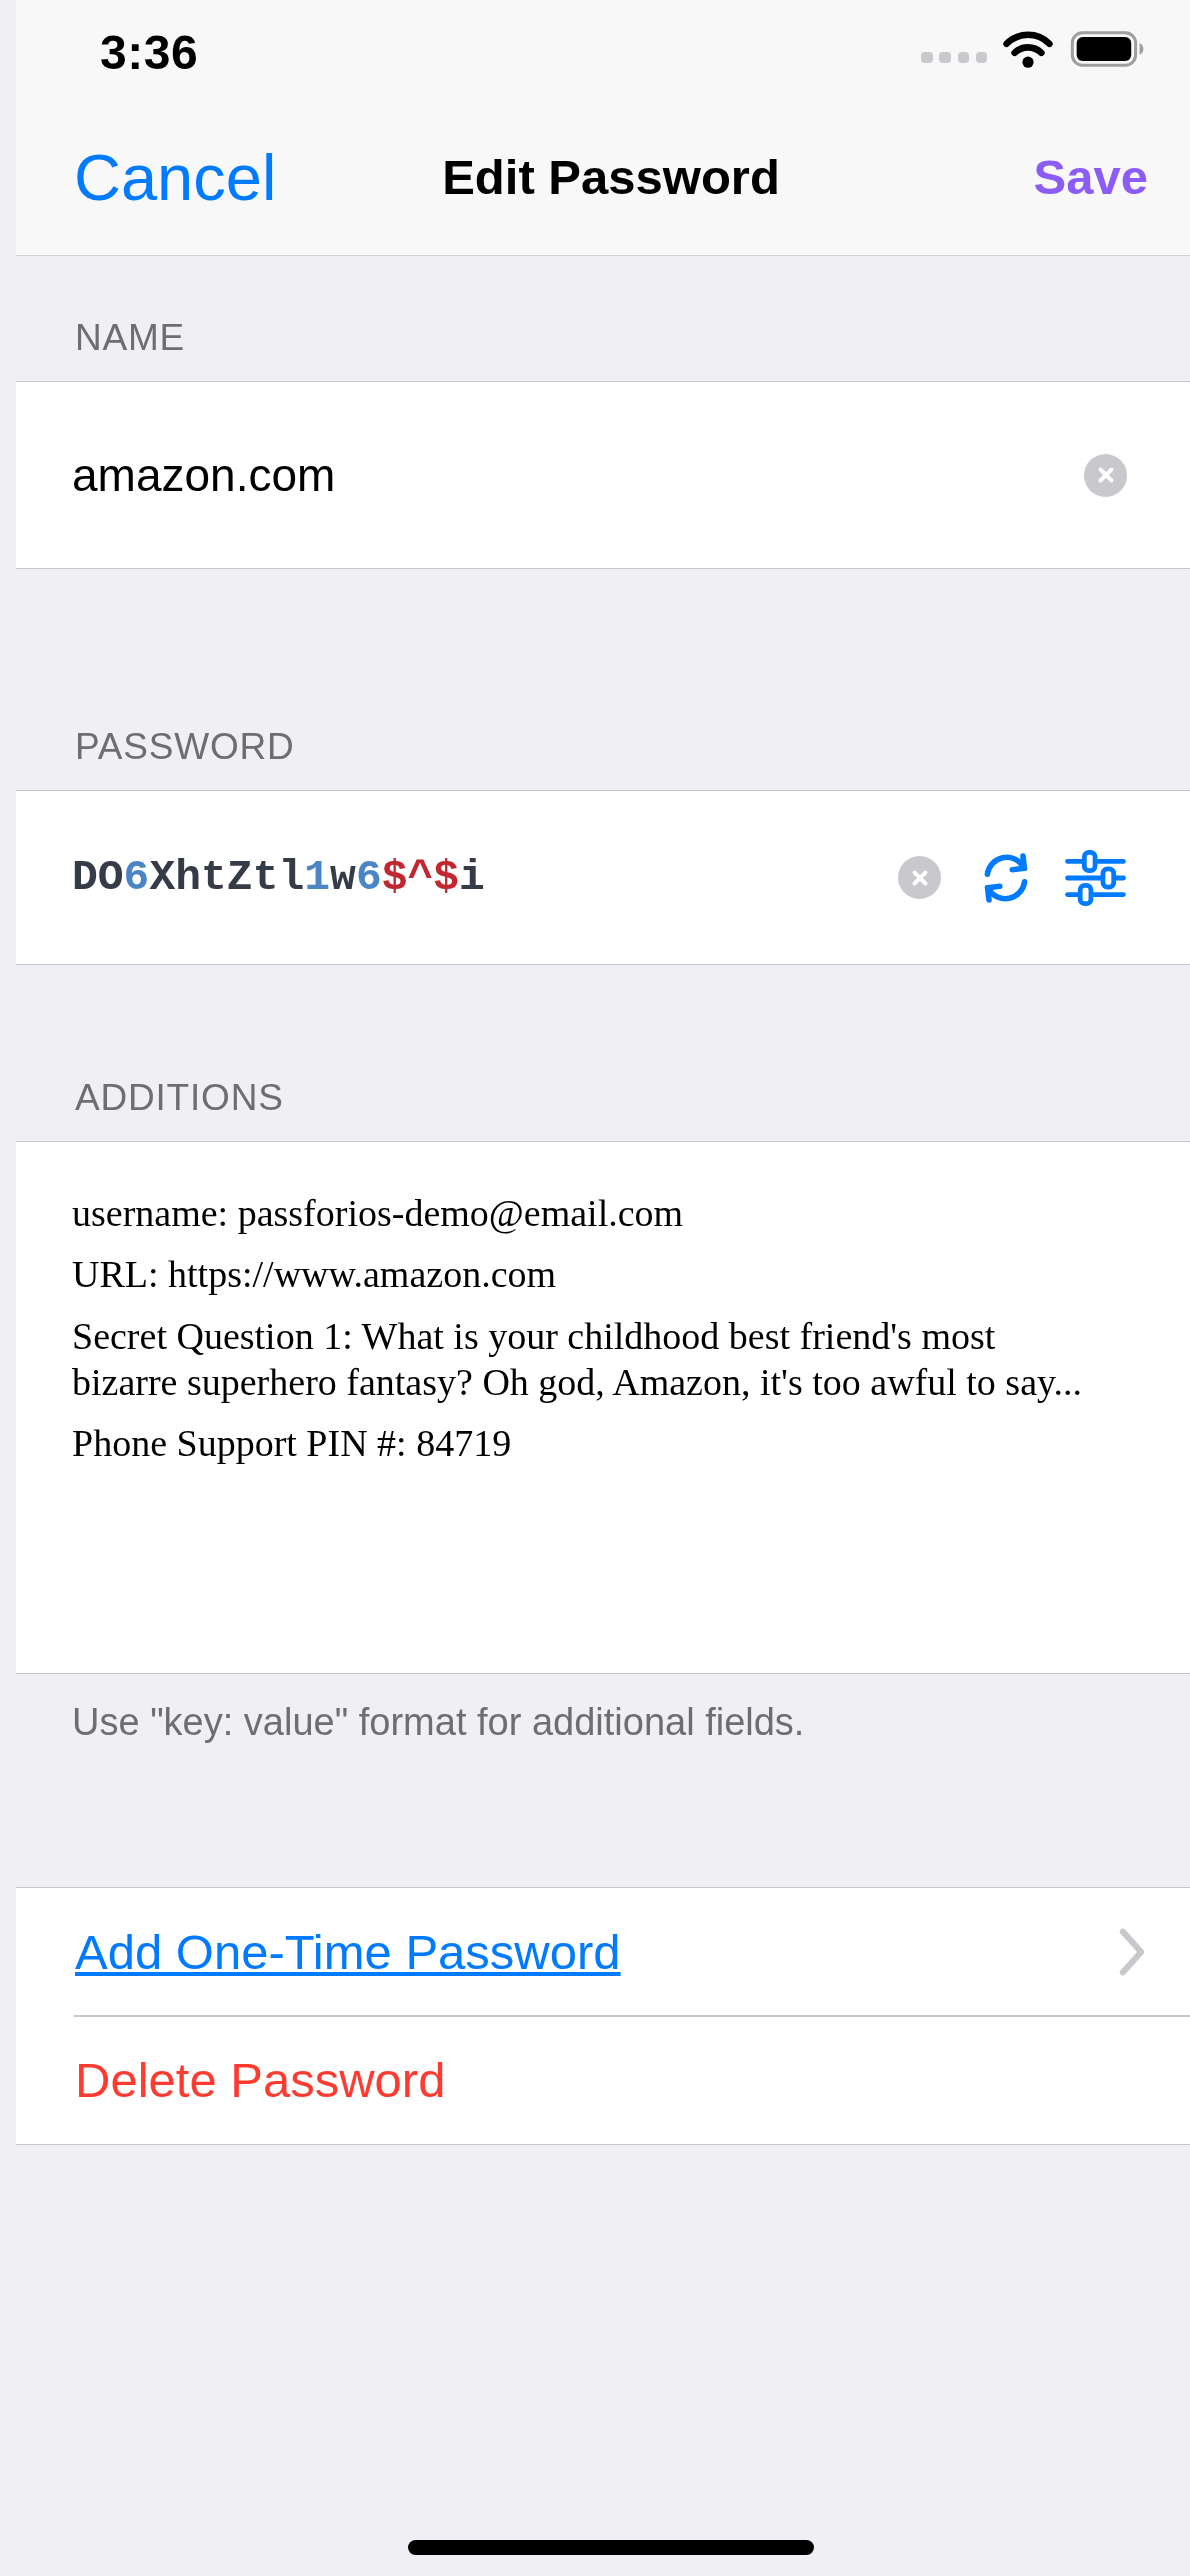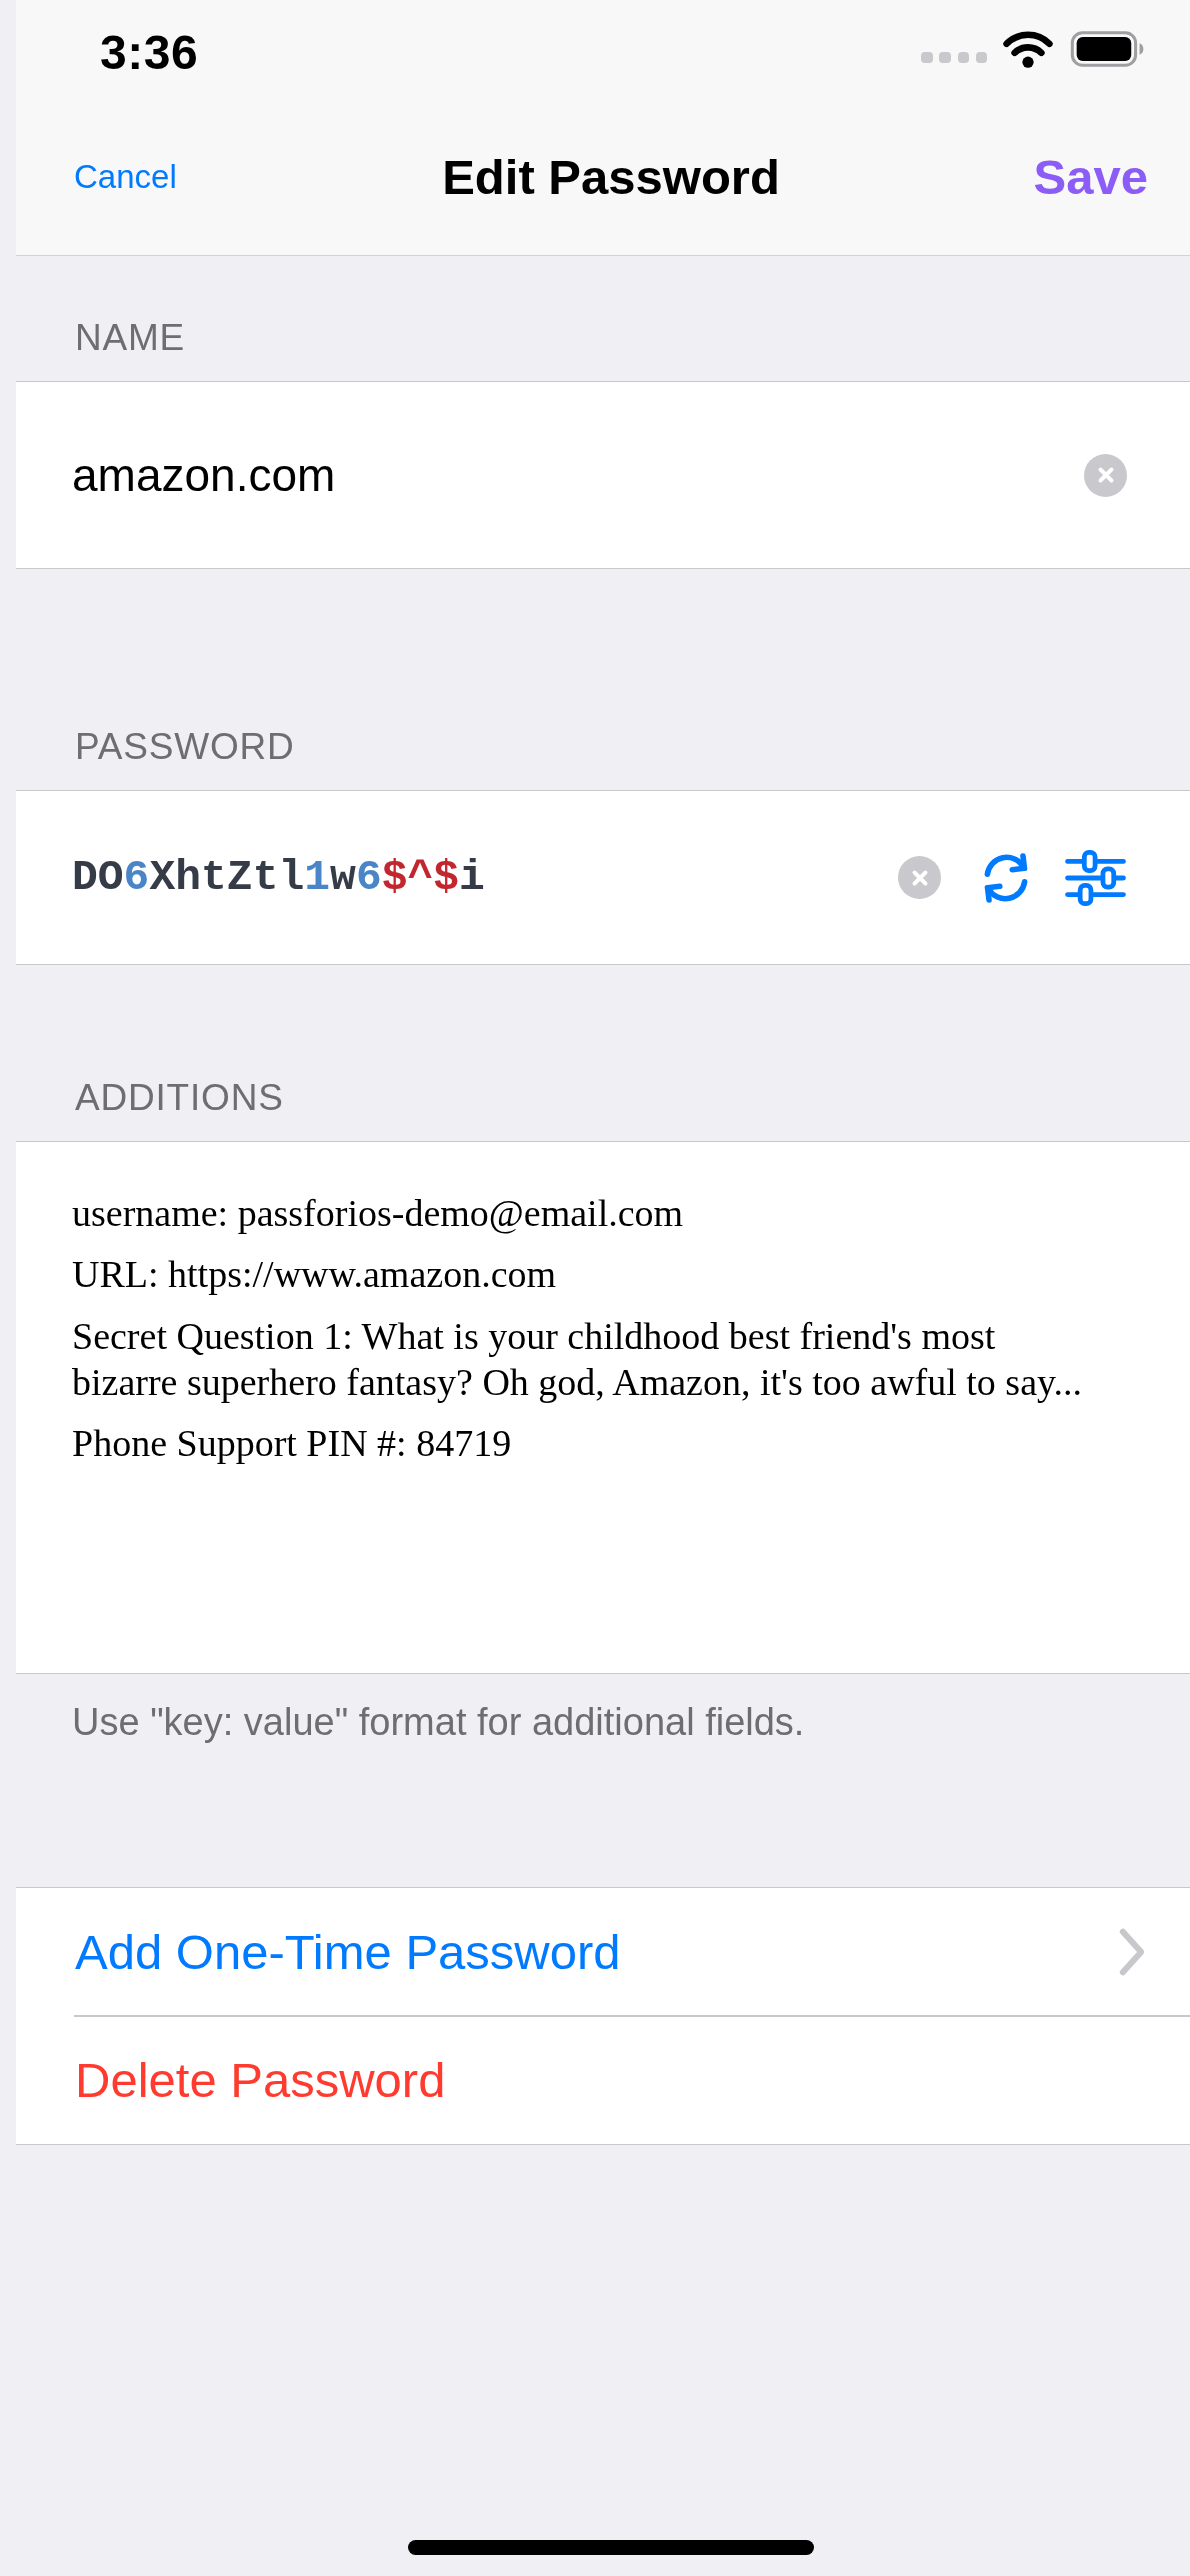--- a/index.html
+++ b/index.html
@@ -15,21 +15,21 @@
   
   .top{height:256px;background:#F8F8F8;border-bottom:1.9px solid #D2D1D6;box-sizing:border-box;flex:none;}
   .statusbar{height:98px;position:relative;}
   .time{position:absolute;left:84px;top:25px;font-size:48px;font-weight:700;color:#000;letter-spacing:0.5px;}
   .sicons{position:absolute;right:59px;top:0;height:98px;display:flex;align-items:center;gap:0;}
   .dots{display:flex;gap:6.7px;margin-right:14.4px;margin-top:17px;}
   .dots i{width:11.5px;height:11.5px;border-radius:3.8px;background:#C9C9CD;display:block;}
   .wifi{margin-right:16.3px;}
   
   .navbar{height:158px;display:flex;align-items:center;position:relative;padding:0 58px;box-sizing:border-box;}
-  .nav-cancel{font-size:33px;color:#007AFF;}
+  .nav-cancel{font-size:65px;color:#007AFF;}
   .nav-title{position:absolute;left:0;right:0;text-align:center;font-size:49px;font-weight:700;color:#000;pointer-events:none;}
   .nav-save{margin-left:auto;font-size:49px;font-weight:600;color:#8b5cf6;}
 
   
   .band{background:#EFEFF4;display:flex;align-items:flex-end;padding:0 0 25px 59px;box-sizing:border-box;flex:none;}
   .band span{font-size:37px;color:#6D6D72;letter-spacing:0.8px;line-height:37px;}
   .b1{height:125px;}
   .b2{height:221px;}
   .b3{height:176px;}
 
@@ -51,21 +51,21 @@
              height:533px;padding:48px 56px 0 56px;flex:none;overflow:hidden;}
   .additions .para{font-family:Liberation Serif, serif;font-size:38px;line-height:46px;color:#000;
                    max-width:1016px;margin:0 0 15.3px 0;word-wrap:break-word;}
   .hintband{background:#EFEFF4;height:213px;box-sizing:border-box;padding:25px 56px 0 56px;flex:none;}
   .hintband span{font-size:38px;color:#6D6D72;line-height:46px;}
 
   
   .actions{background:#FFF;border-top:1.9px solid #C8C7CC;border-bottom:1.9px solid #C8C7CC;box-sizing:border-box;flex:none;}
   .action{height:127px;display:flex;align-items:center;padding:0 59px;box-sizing:border-box;}
   .action-label{font-size:49px;}
-  .otp .action-label{color:#007AFF;}
+  .otp .action-label{color:#007AFF;text-decoration:underline;}
   .delete .action-label{color:#FF3B30;}
   .inset-divider{height:1.9px;background:#C8C7CC;margin-left:58px;}
   .otp .chev{margin-left:auto;}
 
   
   .bottomfill{flex:1;background:#EFEFF4;position:relative;}
   .homebar{position:absolute;left:50%;transform:translateX(-50%);bottom:21px;width:406px;height:15.3px;border-radius:8.6px;background:#000;}
 </style>
 </head>
 <body>

